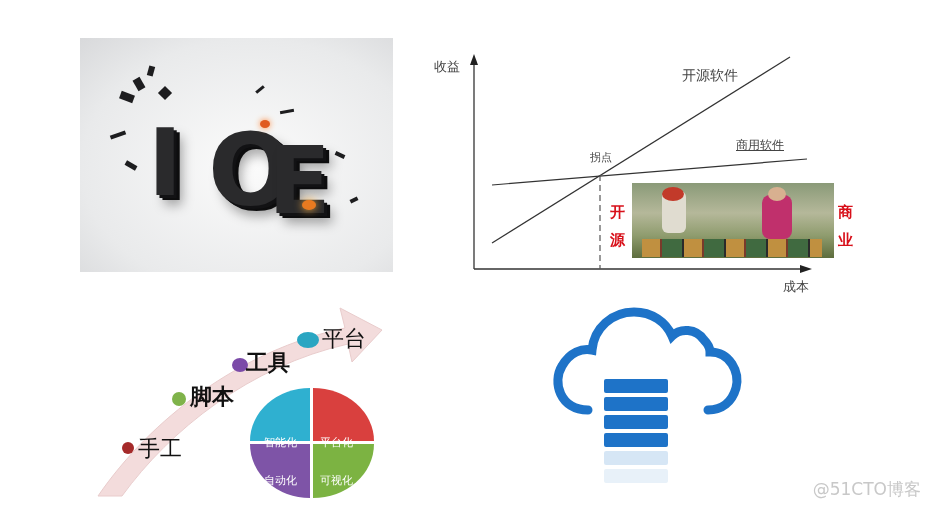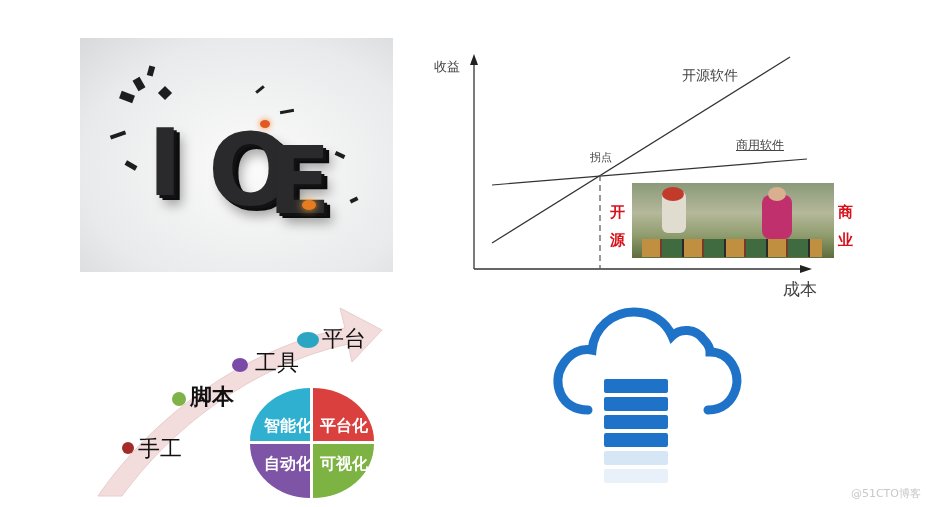--- a/index.html
+++ b/index.html
@@ -19,26 +19,26 @@
   .cjk { font-family:"DejaVu Serif", serif; color:#333; }
   .chart-lbl { position:absolute; font-size:12px; color:#444; }
   #game { position:absolute; left:212px; top:143px; width:202px; height:75px;
           background:linear-gradient(180deg,#8a9a78 0%,#b5b89a 40%,#8f9c6e 70%,#5d6d3d 100%); overflow:hidden; }
   .red-cjk { position:absolute; color:#d8101a; font-weight:bold; font-size:15px; }
 
   
   #evo { left:90px; top:300px; width:300px; height:200px; }
   .evo-lbl { position:absolute; font-size:22px; color:#111; font-family:"DejaVu Sans", sans-serif; }
   .dot { position:absolute; border-radius:50%; }
-  .quad-lbl { position:absolute; color:#fff; font-weight:bold; font-size:16px; }
+  .quad-lbl { position:absolute; color:#fff; font-weight:normal; font-size:11px;margin-top:19px; }
 
   
   #cloud { left:540px; top:300px; width:230px; height:200px; }
 
-  #watermark { right:10px; bottom:6px; font-size:11px; color:#c8c8c8; }
+  #watermark { right:10px; bottom:6px; font-size:17px; color:#c8c8c8; }
 </style>
 </head>
 <body>
 
 <div id="ioe" class="abs">
   <span class="ioe-letter" style="left:68px;top:72px;font-size:92px;">I</span>
   <span class="ioe-letter" style="left:128px;top:74px;font-size:100px;">O</span>
   <span class="ioe-letter" style="left:188px;top:90px;font-size:92px;">E</span>
   <div class="shard" style="left:40px;top:55px;width:14px;height:8px;transform:rotate(20deg)"></div>
   <div class="shard" style="left:55px;top:40px;width:8px;height:12px;transform:rotate(-30deg)"></div>
@@ -62,21 +62,21 @@
     <line x1="54" y1="229" x2="385" y2="229" stroke="#333" stroke-width="1.3"></line>
     <polygon points="380,225 392,229 380,233" fill="#222"></polygon>
 
     <line x1="72" y1="203" x2="370" y2="17" stroke="#333" stroke-width="1.2"></line>
 
     <line x1="72" y1="145" x2="387" y2="119" stroke="#333" stroke-width="1.2"></line>
 
     <line x1="180" y1="135" x2="180" y2="229" stroke="#555" stroke-width="1.2" stroke-dasharray="6,4"></line>
   </svg>
   <span class="chart-lbl cjk" style="left:14px;top:18px;font-size:13px;">收益</span>
-  <span class="chart-lbl cjk" style="left:363px;top:238px;font-size:17px;text-align:right;">成本</span>
+  <span class="chart-lbl cjk" style="left:363px;top:238px;font-size:13px;text-align:right;">成本</span>
   <span class="chart-lbl cjk" style="left:262px;top:27px;font-size:14px;">开源软件</span>
   <span class="chart-lbl cjk" style="left:316px;top:97px;font-size:12px;text-decoration:underline;">商用软件</span>
   <span class="chart-lbl cjk" style="left:154px;top:110px;font-size:11px;margin-left:16px;">拐点</span>
 
   <span class="red-cjk" style="left:190px;top:163px;">开</span>
   <span class="red-cjk" style="left:190px;top:191px;">源</span>
 
   <div id="game">
     <div style="position:absolute;left:30px;top:8px;width:24px;height:42px;background:#e0dcd0;border-radius:6px;"></div>
     <div style="position:absolute;left:30px;top:4px;width:22px;height:14px;background:#c23a2a;border-radius:50%;"></div>
@@ -92,21 +92,21 @@
 
 <div id="evo" class="abs">
   <svg width="300" height="200" style="position:absolute;left:0;top:0">
     <path d="M8,196 C60,120 150,50 255,28 L250,8 L292,30 L262,62 L258,44 C160,66 80,130 32,196 Z" fill="#f3dcdc" stroke="#e9cccc" stroke-width="1"></path>
   </svg>
   <div class="dot" style="left:32px;top:142px;width:12px;height:12px;background:#a52a2a;"></div>
   <span class="evo-lbl" style="left:48px;top:134px;font-family:Liberation Mono, monospace;">手工</span>
   <div class="dot" style="left:82px;top:92px;width:14px;height:14px;background:#7fb34a;"></div>
   <span class="evo-lbl" style="left:100px;top:82px;font-weight:bold;">脚本</span>
   <div class="dot" style="left:142px;top:58px;width:16px;height:14px;background:#7b4aa8;"></div>
-  <span class="evo-lbl" style="left:165px;top:48px;">工具</span>
+  <span class="evo-lbl" style="left:156px;top:48px;font-weight:bold;">工具</span>
   <div class="dot" style="left:207px;top:32px;width:22px;height:16px;background:#2aa6c2;"></div>
   <span class="evo-lbl" style="left:232px;top:24px;">平台</span>
 
   <div class="abs" style="left:160px;top:88px;width:124px;height:110px;">
     <div class="abs" style="left:0;top:0;width:60px;height:53px;background:#2fb0d0;border-top-left-radius:60px 53px;"></div>
     <div class="abs" style="left:63px;top:0;width:61px;height:53px;background:#d9403e;border-top-right-radius:61px 53px;"></div>
     <div class="abs" style="left:0;top:56px;width:60px;height:54px;background:#7e54a7;border-bottom-left-radius:60px 54px;"></div>
     <div class="abs" style="left:63px;top:56px;width:61px;height:54px;background:#7cb342;border-bottom-right-radius:61px 54px;"></div>
     <span class="quad-lbl" style="left:14px;top:28px;">智能化</span>
     <span class="quad-lbl" style="left:70px;top:28px;">平台化</span>

